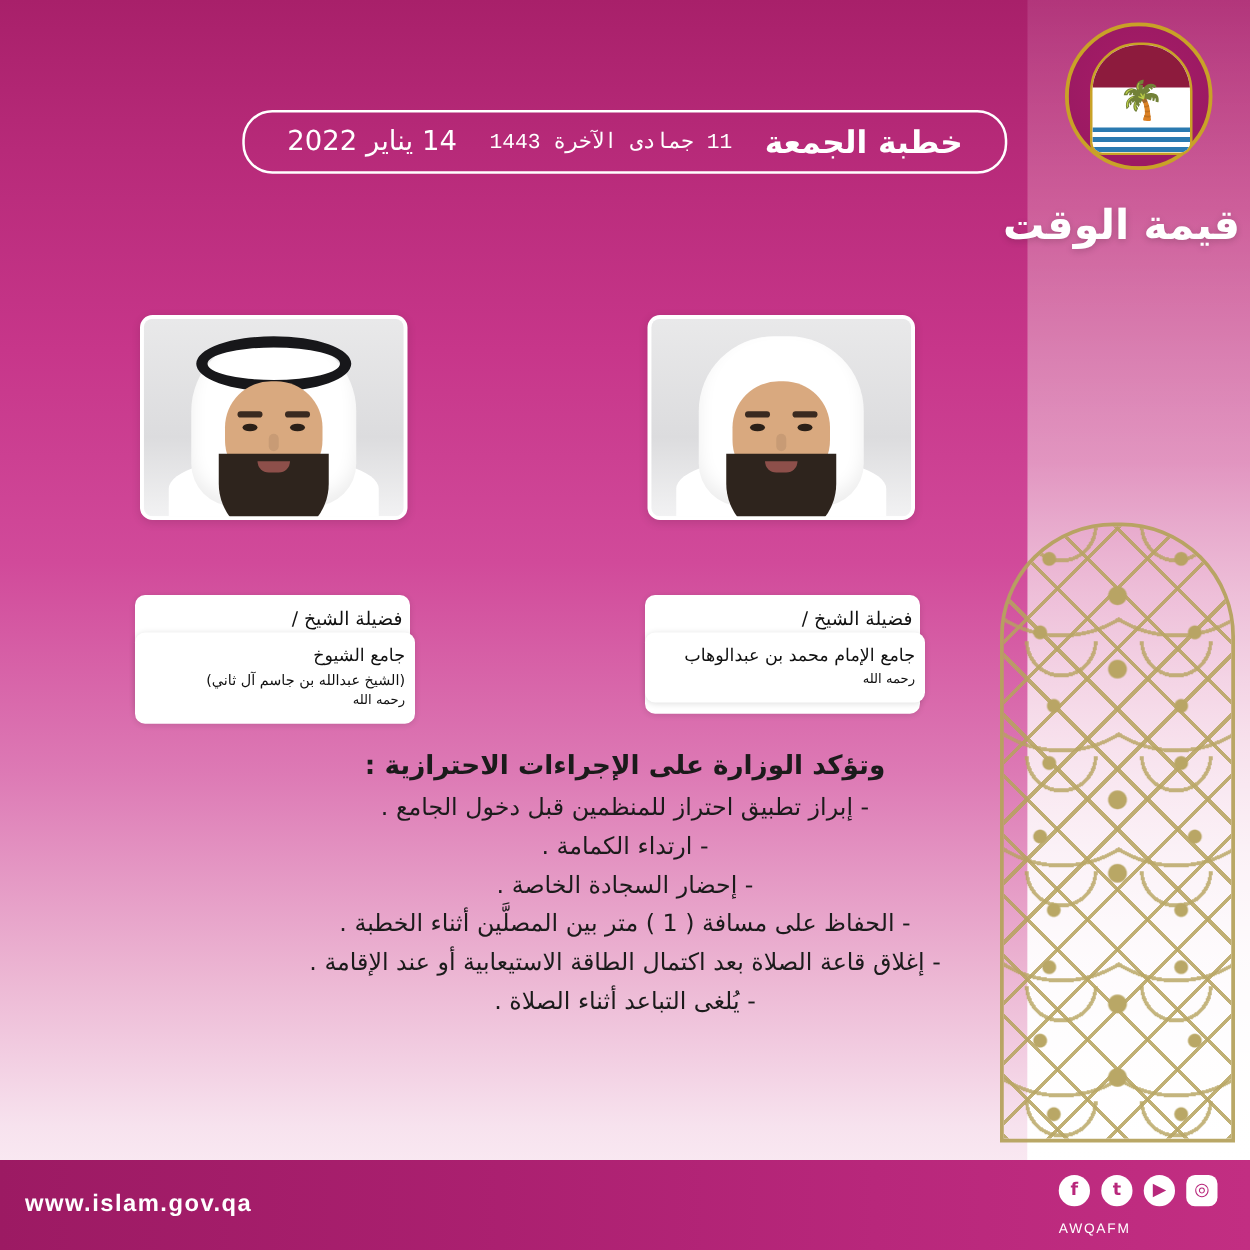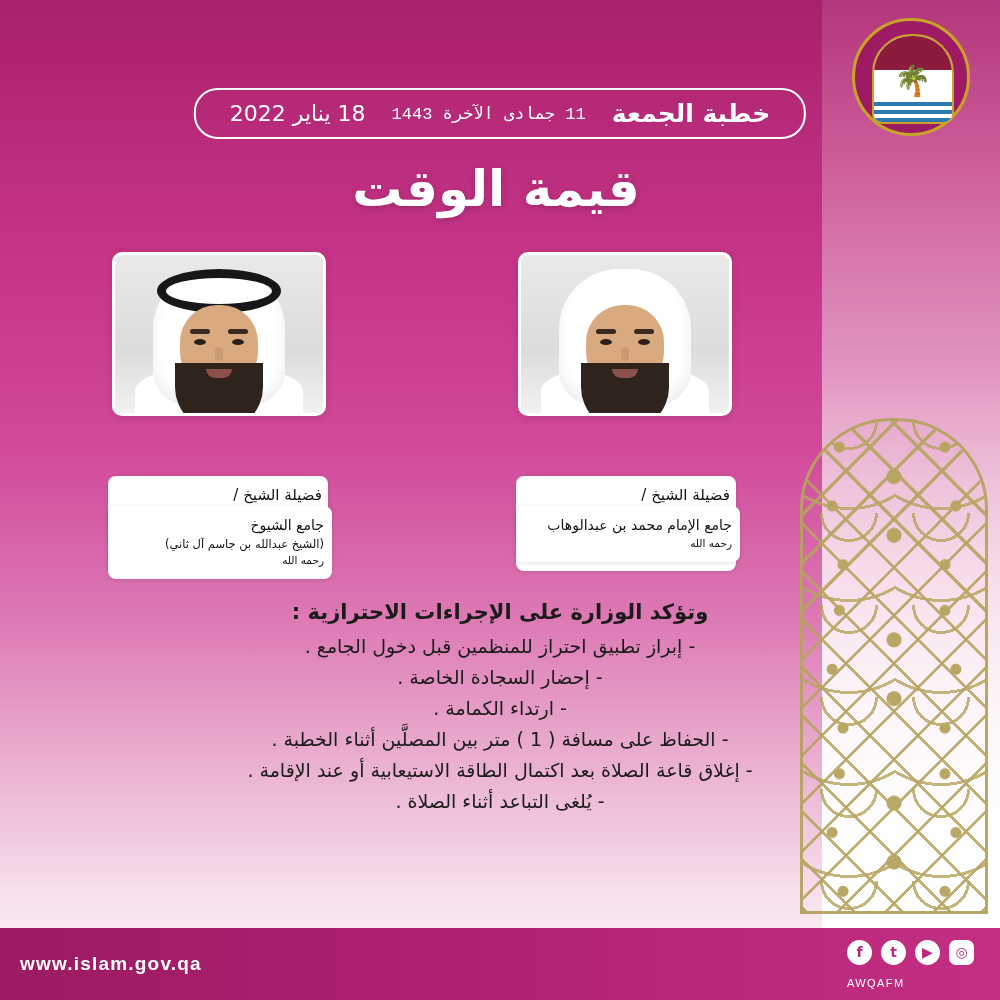--- a/index.html
+++ b/index.html
@@ -86,22 +86,22 @@
     padding:9px 34px;
     display:flex;align-items:center;gap:26px;
     color:#ffffff;direction:rtl;
     white-space:nowrap;
   }
   .pill .khutba{font-size:25px;font-weight:bold;font-family:"DejaVu Sans",sans-serif;}
   .pill .hijri{font-size:17px;font-family:Liberation Mono, monospace;}
   .pill .greg{font-size:22px;font-family:"DejaVu Sans",sans-serif;}
 
   .title{
-    position:absolute;top:160px;left:0;width:992px;text-align:center;
-    color:#ffffff;font-size:50px;font-weight:bold;
+    position:absolute;top:160px;left:0;width:992px;
+    color:#ffffff;font-size:33px;font-weight:bold;
     font-family:"DejaVu Sans",sans-serif;
     text-shadow:0 2px 6px rgba(0,0,0,0.18);
   }
 
   
   .photo{
     position:absolute;width:208px;height:158px;border-radius:10px;
     background:#ffffff;overflow:hidden;border:3px solid #ffffff;
     box-shadow:0 2px 8px rgba(0,0,0,0.12);
   }
@@ -222,21 +222,21 @@
     <div class="inner">
       <div class="shield-top"></div>
       <div class="palm">🌴</div>
       <div class="waves"></div>
     </div>
   </div>
 
   <div class="pill">
     <span class="khutba">خطبة الجمعة</span>
     <span class="hijri">11 جمادى الآخرة 1443</span>
-    <span class="greg">18 يناير 2022</span>
+    <span class="greg">14 يناير 2022</span>
   </div>
 
   <div class="title">قيمة الوقت</div>
 
   <div class="photo left">
     <div class="ph-bg"></div>
     <div class="thobe"></div>
     <div class="face-wrap">
       <div class="ghutra"></div>
       <div class="igal"></div>
@@ -294,22 +294,22 @@
 
   <div class="arch">
     <div class="lattice"></div>
     <div class="ogees"></div>
     <div class="pat"></div>
   </div>
 
   <div class="measures">
     <div class="head">وتؤكد الوزارة على الإجراءات الاحترازية :</div>
     <div class="li">- إبراز تطبيق احتراز للمنظمين قبل دخول الجامع .</div>
+    <div class="li">- ارتداء الكمامة .</div>
     <div class="li">- إحضار السجادة الخاصة .</div>
-    <div class="li">- ارتداء الكمامة .</div>
     <div class="li">- الحفاظ على مسافة ( 1 ) متر بين المصلَّين أثناء الخطبة .</div>
     <div class="li">- إغلاق قاعة الصلاة بعد اكتمال الطاقة الاستيعابية أو عند الإقامة .</div>
     <div class="li">- يُلغى التباعد أثناء الصلاة .</div>
   </div>
 
   <div class="footer">
     <div class="url">www.islam.gov.qa</div>
     <div class="social">
       <div class="social-row">
         <div class="sicon">f</div>

